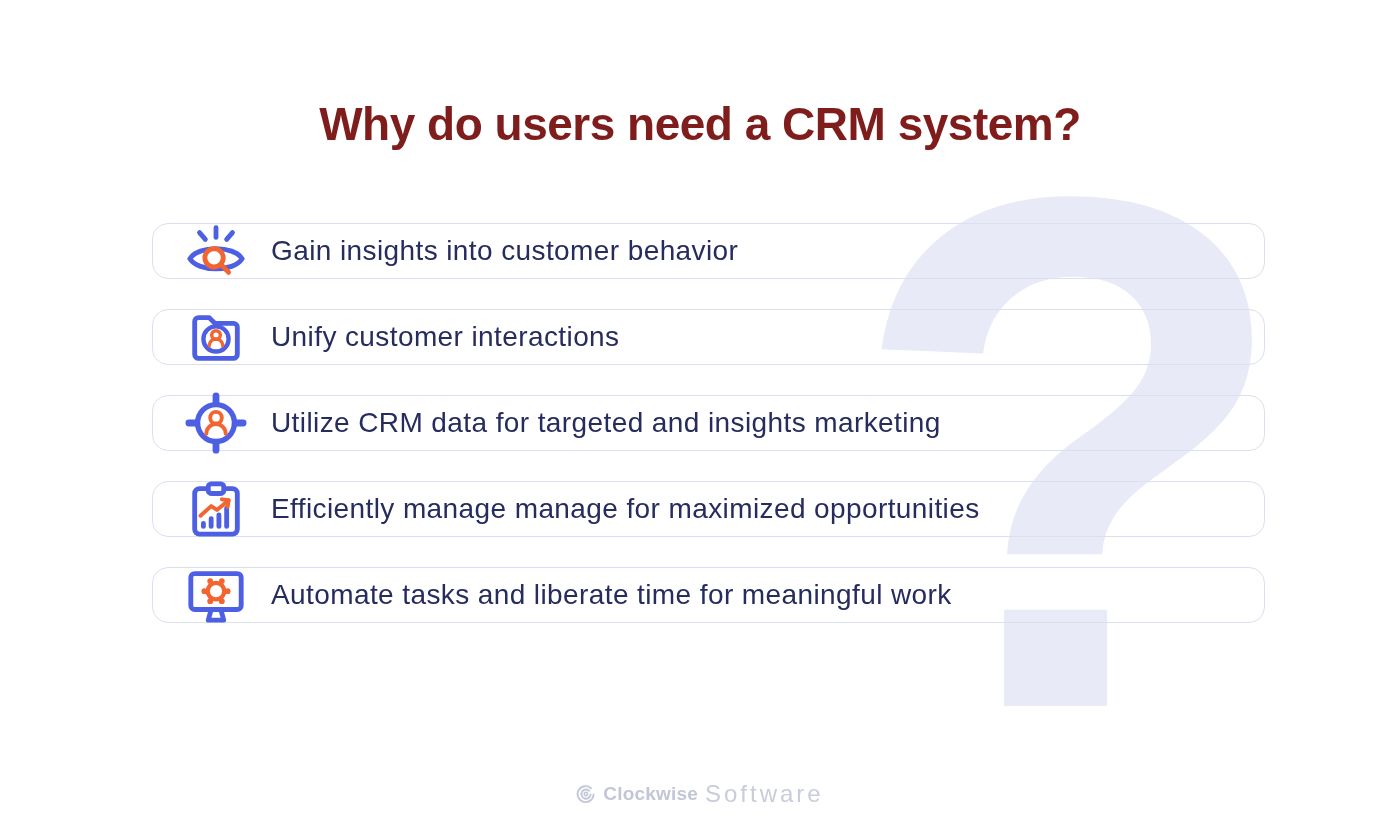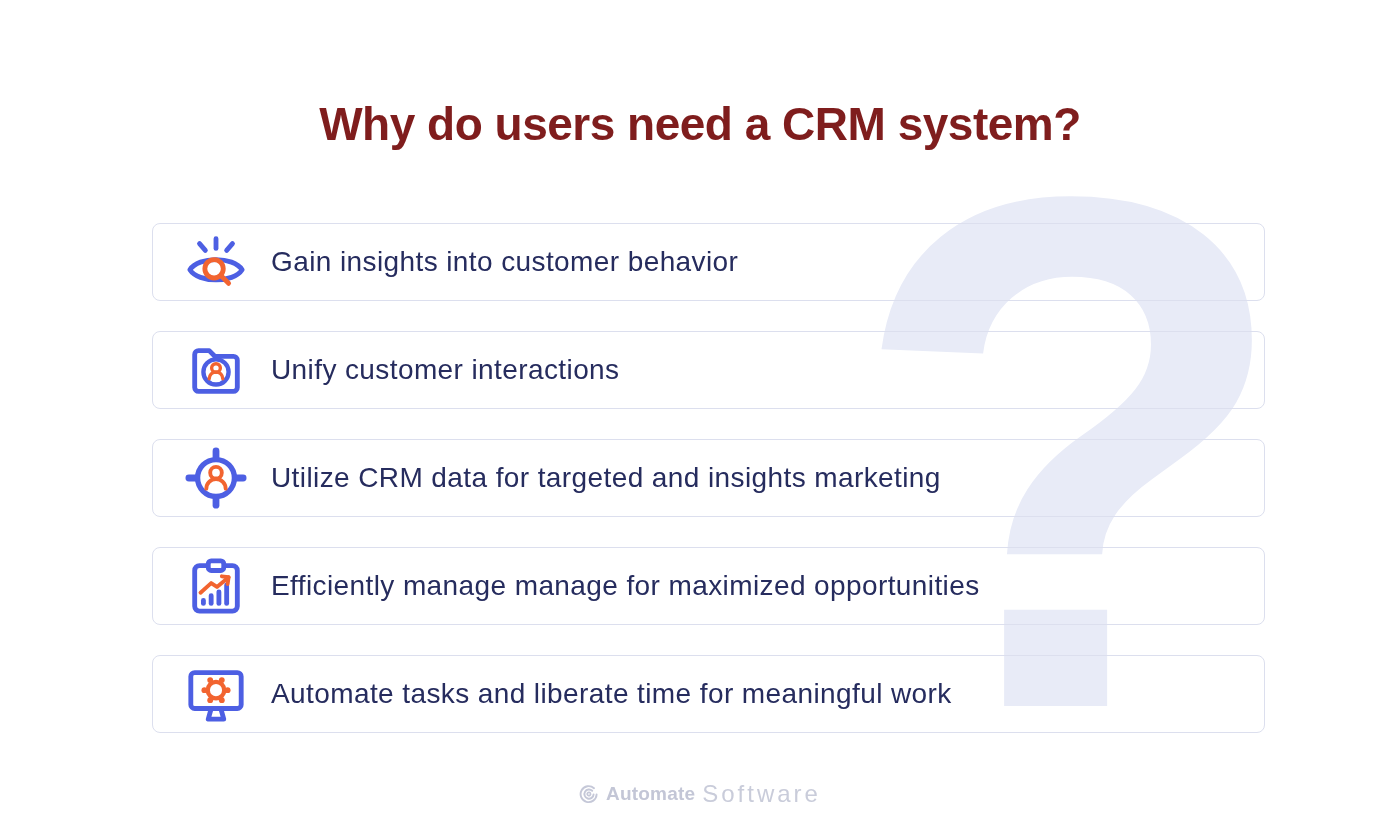--- a/index.html
+++ b/index.html
@@ -31,24 +31,24 @@
     letter-spacing: -0.5px;
     color: #7f1d1d;
   }
   .cards {
     position: relative;
     z-index: 1;
     margin: 72px 0 0 152px;
     width: 1113px;
   }
   .card {
-    height: 78px;
+    height: 56px;
     margin-bottom: 30px;
     border: 1.5px solid #DCDFEE;
-    border-radius: 8px;
+    border-radius: 16px;
     background: transparent;
     display: flex;
     align-items: center;
     padding-left: 30px;
   }
   .icon-box {
     width: 66px;
     height: 66px;
     flex: 0 0 66px;
     display: flex;
@@ -161,15 +161,15 @@
 </div>
 
 <div class="footer">
   <span>
     <svg width="20" height="20" viewBox="0 0 20 20" fill="none">
       <path d="M15 4.2 A8 8 0 1 0 17.6 10.5" stroke="#C5C8D8" stroke-width="1.9" stroke-linecap="round"></path>
       <path d="M13.2 6.8 A4.6 4.6 0 1 0 14.6 10.4" stroke="#C5C8D8" stroke-width="1.9" stroke-linecap="round"></path>
       <path d="M11.3 9 A1.7 1.7 0 1 0 11.6 10.2" stroke="#C5C8D8" stroke-width="1.7" stroke-linecap="round"></path>
     </svg>
   </span>
-  <span class="brand-bold">Automate</span>
+  <span class="brand-bold">Clockwise</span>
   <span class="brand-light">Software</span>
 </div>
 
 </body></html>

